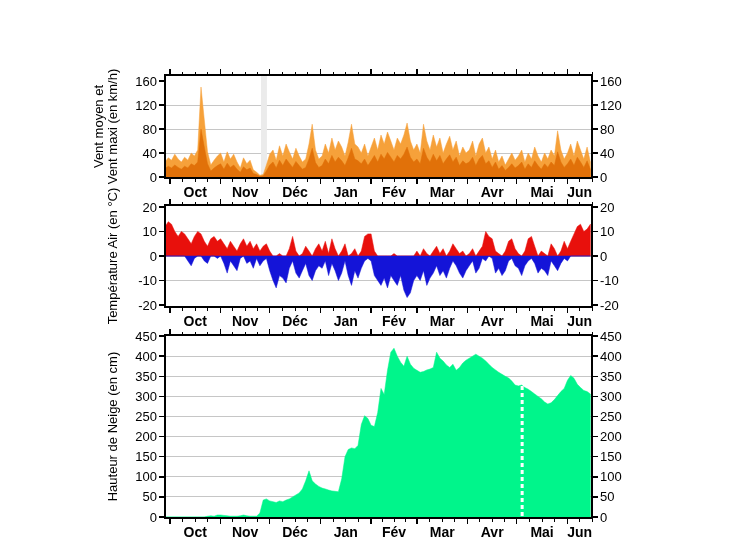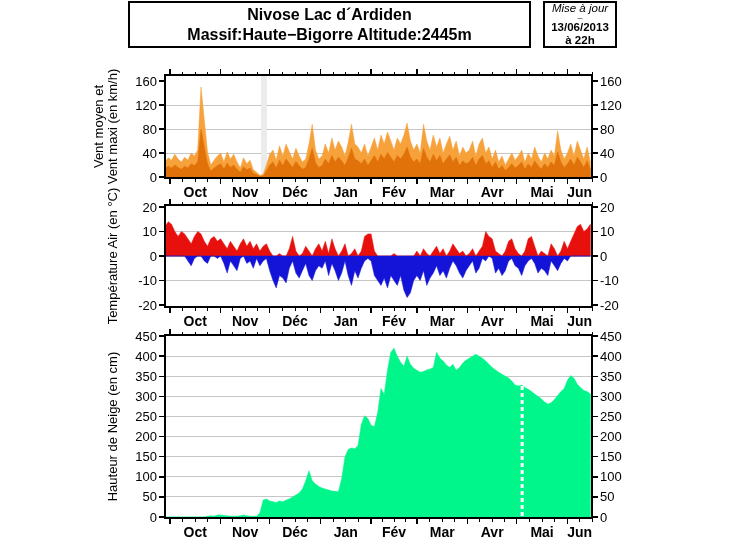--- a/index.html
+++ b/index.html
@@ -16,31 +16,21 @@
   svg text{font-family:"Liberation Sans", sans-serif;fill:#000;}
   text.tick{font-size:13px;}
   text.month{font-size:14px;font-weight:bold;}
   text.ylab{font-size:13px;}
 </style>
 </head>
 <body>
 
 <div id="page">
 
-  <div class="box" id="title-box">
-    <span class="t">Nivose Lac d´Ardiden</span>
-    <span class="t">Massif:Haute−Bigorre Altitude:2445m</span>
-  </div>
-
-  <div class="box" id="update-box">
-    <span class="maj">Mise à jour</span>
-    <span class="sep">–</span>
-    <span class="dt">13/06/2013</span>
-    <span class="dt">à 22h</span>
-  </div>
+
 
   <svg id="charts" width="730" height="545" viewBox="0 0 730 545" xmlns="http://www.w3.org/2000/svg">
       <g>
         <line x1="165" y1="153" x2="592" y2="153" stroke="#C6C6C6" stroke-width="1" shape-rendering="crispEdges"></line>
         <line x1="165" y1="129" x2="592" y2="129" stroke="#C6C6C6" stroke-width="1" shape-rendering="crispEdges"></line>
         <line x1="165" y1="105" x2="592" y2="105" stroke="#C6C6C6" stroke-width="1" shape-rendering="crispEdges"></line>
         <rect x="261.03409961685827" y="76" width="5.889655172413794" height="101" fill="#EBEBEB"></rect>
         <path d="M165.0,177 L165.0,162.0 L168.3,157.8 L171.5,160.2 L174.8,154.2 L178.1,159.0 L181.4,162.0 L184.6,157.2 L187.9,160.2 L191.2,153.0 L194.4,156.0 L197.7,150.0 L201.0,87.0 L204.3,120.0 L207.5,151.8 L210.8,165.0 L214.1,160.2 L217.4,156.0 L220.6,153.0 L223.9,162.0 L227.2,151.8 L230.4,159.0 L233.7,154.2 L237.0,162.0 L240.3,168.0 L243.5,157.8 L246.8,163.8 L250.1,160.2 L253.3,169.8 L256.6,172.2 L259.9,175.2 L263.2,174.6 L266.4,165.0 L269.7,154.2 L273.0,150.0 L276.2,160.2 L279.5,145.8 L282.8,156.0 L286.1,144.0 L289.3,151.8 L292.6,159.0 L295.9,148.2 L299.2,156.0 L302.4,162.0 L305.7,159.0 L309.0,144.0 L312.2,124.2 L315.5,150.0 L318.8,159.0 L322.1,156.0 L325.3,144.0 L328.6,153.0 L331.9,138.0 L335.1,150.0 L338.4,141.0 L341.7,147.0 L345.0,156.0 L348.2,142.2 L351.5,124.2 L354.8,144.0 L358.0,147.0 L361.3,153.0 L364.6,144.0 L367.9,156.0 L371.1,147.0 L374.4,138.0 L377.7,150.0 L381.0,135.0 L384.2,144.0 L387.5,132.0 L390.8,141.0 L394.0,150.0 L397.3,138.0 L400.6,144.0 L403.9,135.0 L407.1,123.0 L410.4,141.0 L413.7,150.0 L416.9,144.0 L420.2,153.0 L423.5,124.2 L426.8,141.0 L430.0,150.0 L433.3,135.0 L436.6,147.0 L439.9,138.0 L443.1,153.0 L446.4,144.0 L449.7,136.2 L452.9,150.0 L456.2,141.0 L459.5,156.0 L462.8,147.0 L466.0,153.0 L469.3,150.0 L472.6,141.0 L475.8,156.0 L479.1,144.0 L482.4,138.0 L485.7,153.0 L488.9,147.0 L492.2,159.0 L495.5,150.0 L498.7,162.0 L502.0,156.0 L505.3,165.0 L508.6,159.0 L511.8,153.0 L515.1,160.2 L518.4,156.0 L521.7,150.0 L524.9,162.0 L528.2,153.0 L531.5,159.0 L534.7,147.0 L538.0,156.0 L541.3,162.0 L544.6,153.0 L547.8,159.0 L551.1,150.0 L554.4,156.0 L557.6,130.8 L560.9,150.0 L564.2,159.0 L567.5,153.0 L570.7,144.0 L574.0,156.0 L577.3,141.0 L580.5,150.0 L583.8,159.0 L587.1,147.0 L590.4,162.0 L590.4,177 Z" fill="#F6A13A" stroke="#F6A13A" stroke-width="0.5"></path>
         <path d="M165.0,177 L165.0,168.6 L168.3,166.2 L171.5,168.0 L174.8,165.0 L178.1,167.4 L181.4,169.2 L184.6,166.2 L187.9,168.0 L191.2,163.8 L194.4,165.6 L197.7,162.0 L201.0,129.0 L204.3,147.0 L207.5,163.8 L210.8,171.0 L214.1,168.0 L217.4,165.6 L220.6,163.8 L223.9,169.2 L227.2,163.2 L230.4,167.4 L233.7,165.0 L237.0,169.2 L240.3,172.2 L243.5,166.8 L246.8,169.8 L250.1,168.0 L253.3,173.4 L256.6,174.6 L259.9,176.4 L263.2,175.8 L266.4,171.0 L269.7,165.0 L273.0,162.0 L276.2,168.0 L279.5,160.2 L282.8,165.6 L286.1,159.0 L289.3,163.2 L292.6,167.4 L295.9,161.4 L299.2,165.6 L302.4,169.2 L305.7,167.4 L309.0,159.0 L312.2,148.2 L315.5,162.6 L318.8,167.4 L322.1,165.6 L325.3,159.0 L328.6,163.8 L331.9,155.4 L335.1,162.0 L338.4,157.2 L341.7,160.8 L345.0,165.6 L348.2,157.8 L351.5,148.2 L354.8,159.0 L358.0,160.8 L361.3,163.8 L364.6,159.0 L367.9,165.6 L371.1,160.8 L374.4,155.4 L377.7,162.0 L381.0,154.2 L384.2,159.0 L387.5,152.4 L390.8,157.2 L394.0,162.0 L397.3,155.4 L400.6,159.0 L403.9,154.2 L407.1,147.0 L410.4,157.2 L413.7,162.0 L416.9,159.0 L420.2,163.8 L423.5,148.2 L426.8,157.2 L430.0,162.0 L433.3,154.2 L436.6,160.8 L439.9,155.4 L443.1,163.8 L446.4,159.0 L449.7,154.8 L452.9,162.0 L456.2,157.2 L459.5,165.6 L462.8,160.8 L466.0,163.8 L469.3,162.0 L472.6,157.2 L475.8,165.6 L479.1,159.0 L482.4,155.4 L485.7,163.8 L488.9,160.8 L492.2,167.4 L495.5,162.0 L498.7,169.2 L502.0,165.6 L505.3,170.4 L508.6,167.4 L511.8,163.8 L515.1,168.0 L518.4,165.6 L521.7,162.0 L524.9,169.2 L528.2,163.8 L531.5,167.4 L534.7,160.8 L538.0,165.6 L541.3,169.2 L544.6,163.8 L547.8,167.4 L551.1,162.0 L554.4,165.6 L557.6,151.8 L560.9,162.0 L564.2,167.4 L567.5,163.8 L570.7,159.0 L574.0,165.6 L577.3,157.2 L580.5,162.0 L583.8,167.4 L587.1,160.8 L590.4,169.2 L590.4,177 Z" fill="#E17109" stroke="#E17109" stroke-width="0.5"></path>
         <rect x="165" y="75" width="427" height="103" fill="none" stroke="#000000" stroke-width="2" shape-rendering="crispEdges"></rect>

